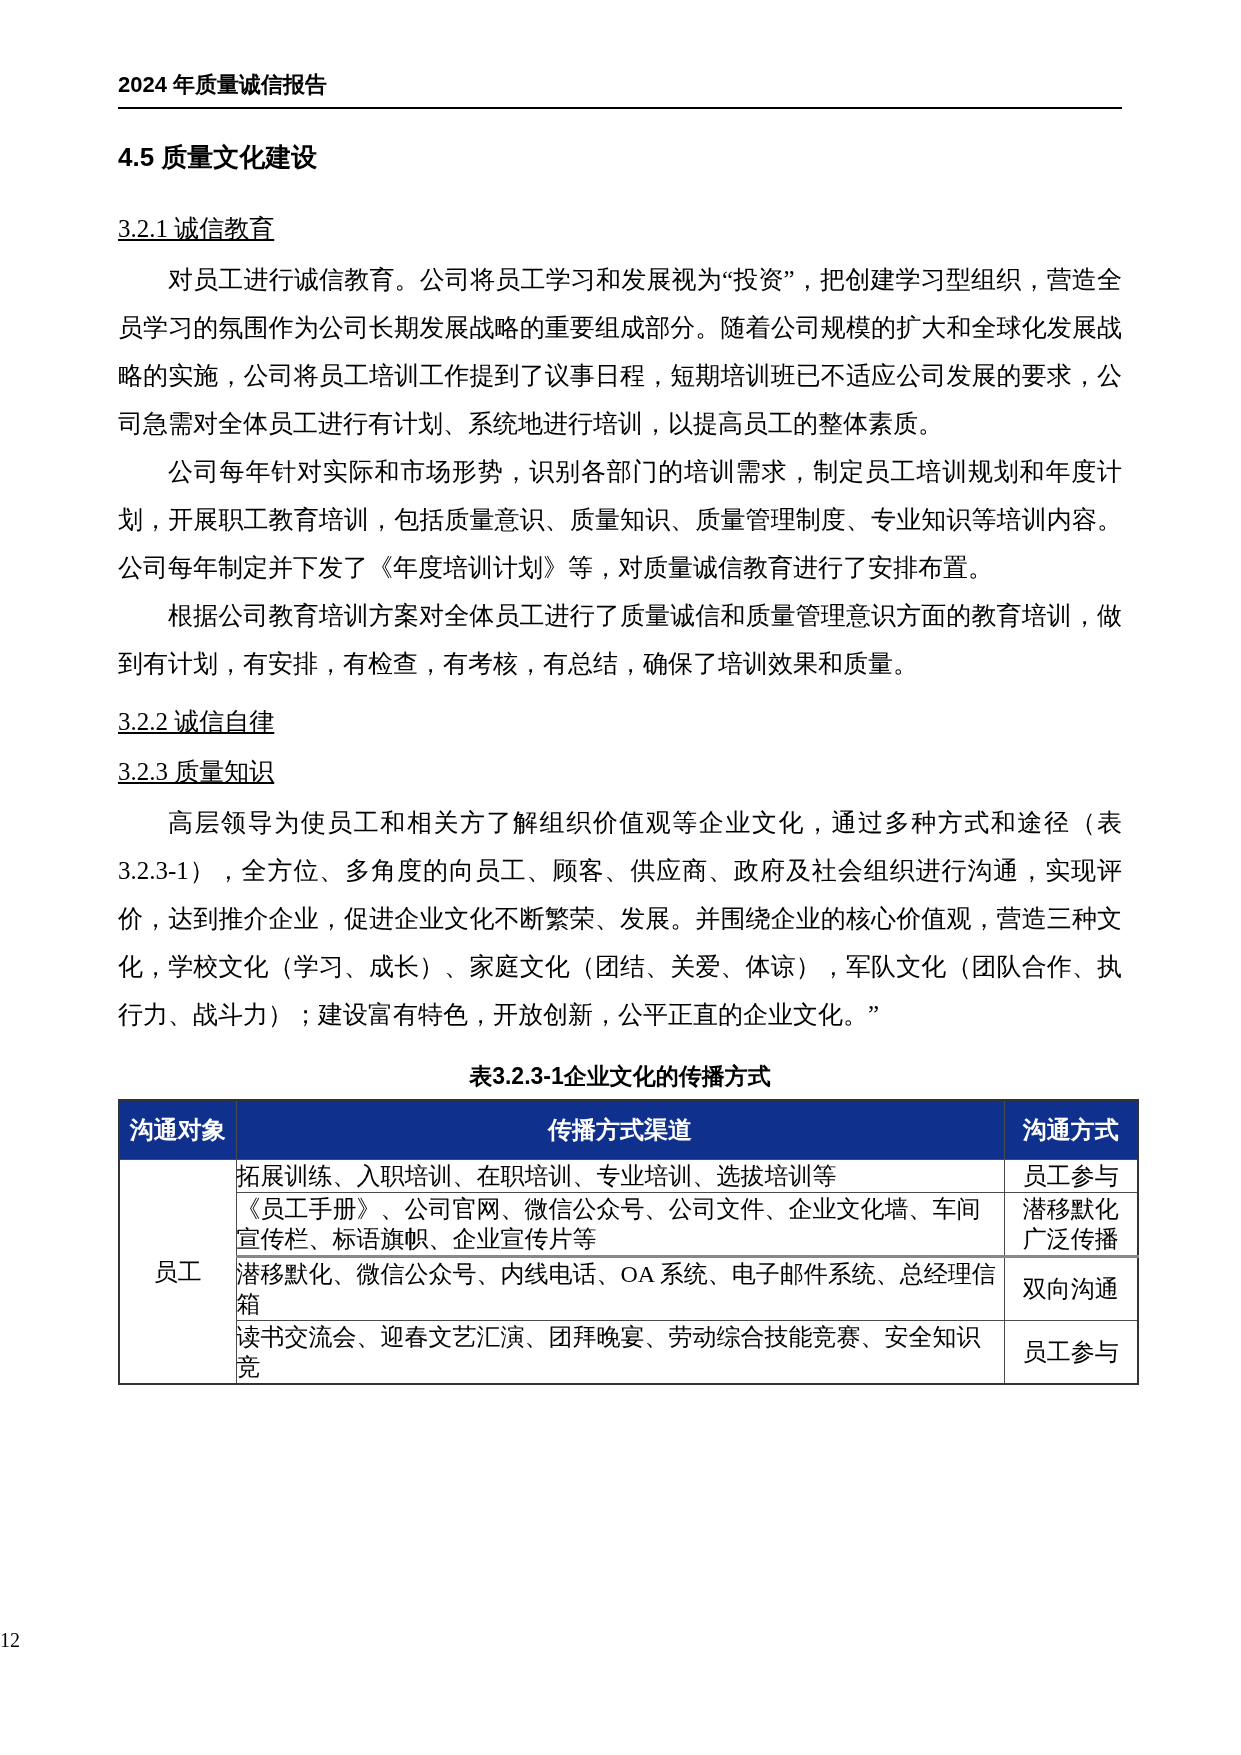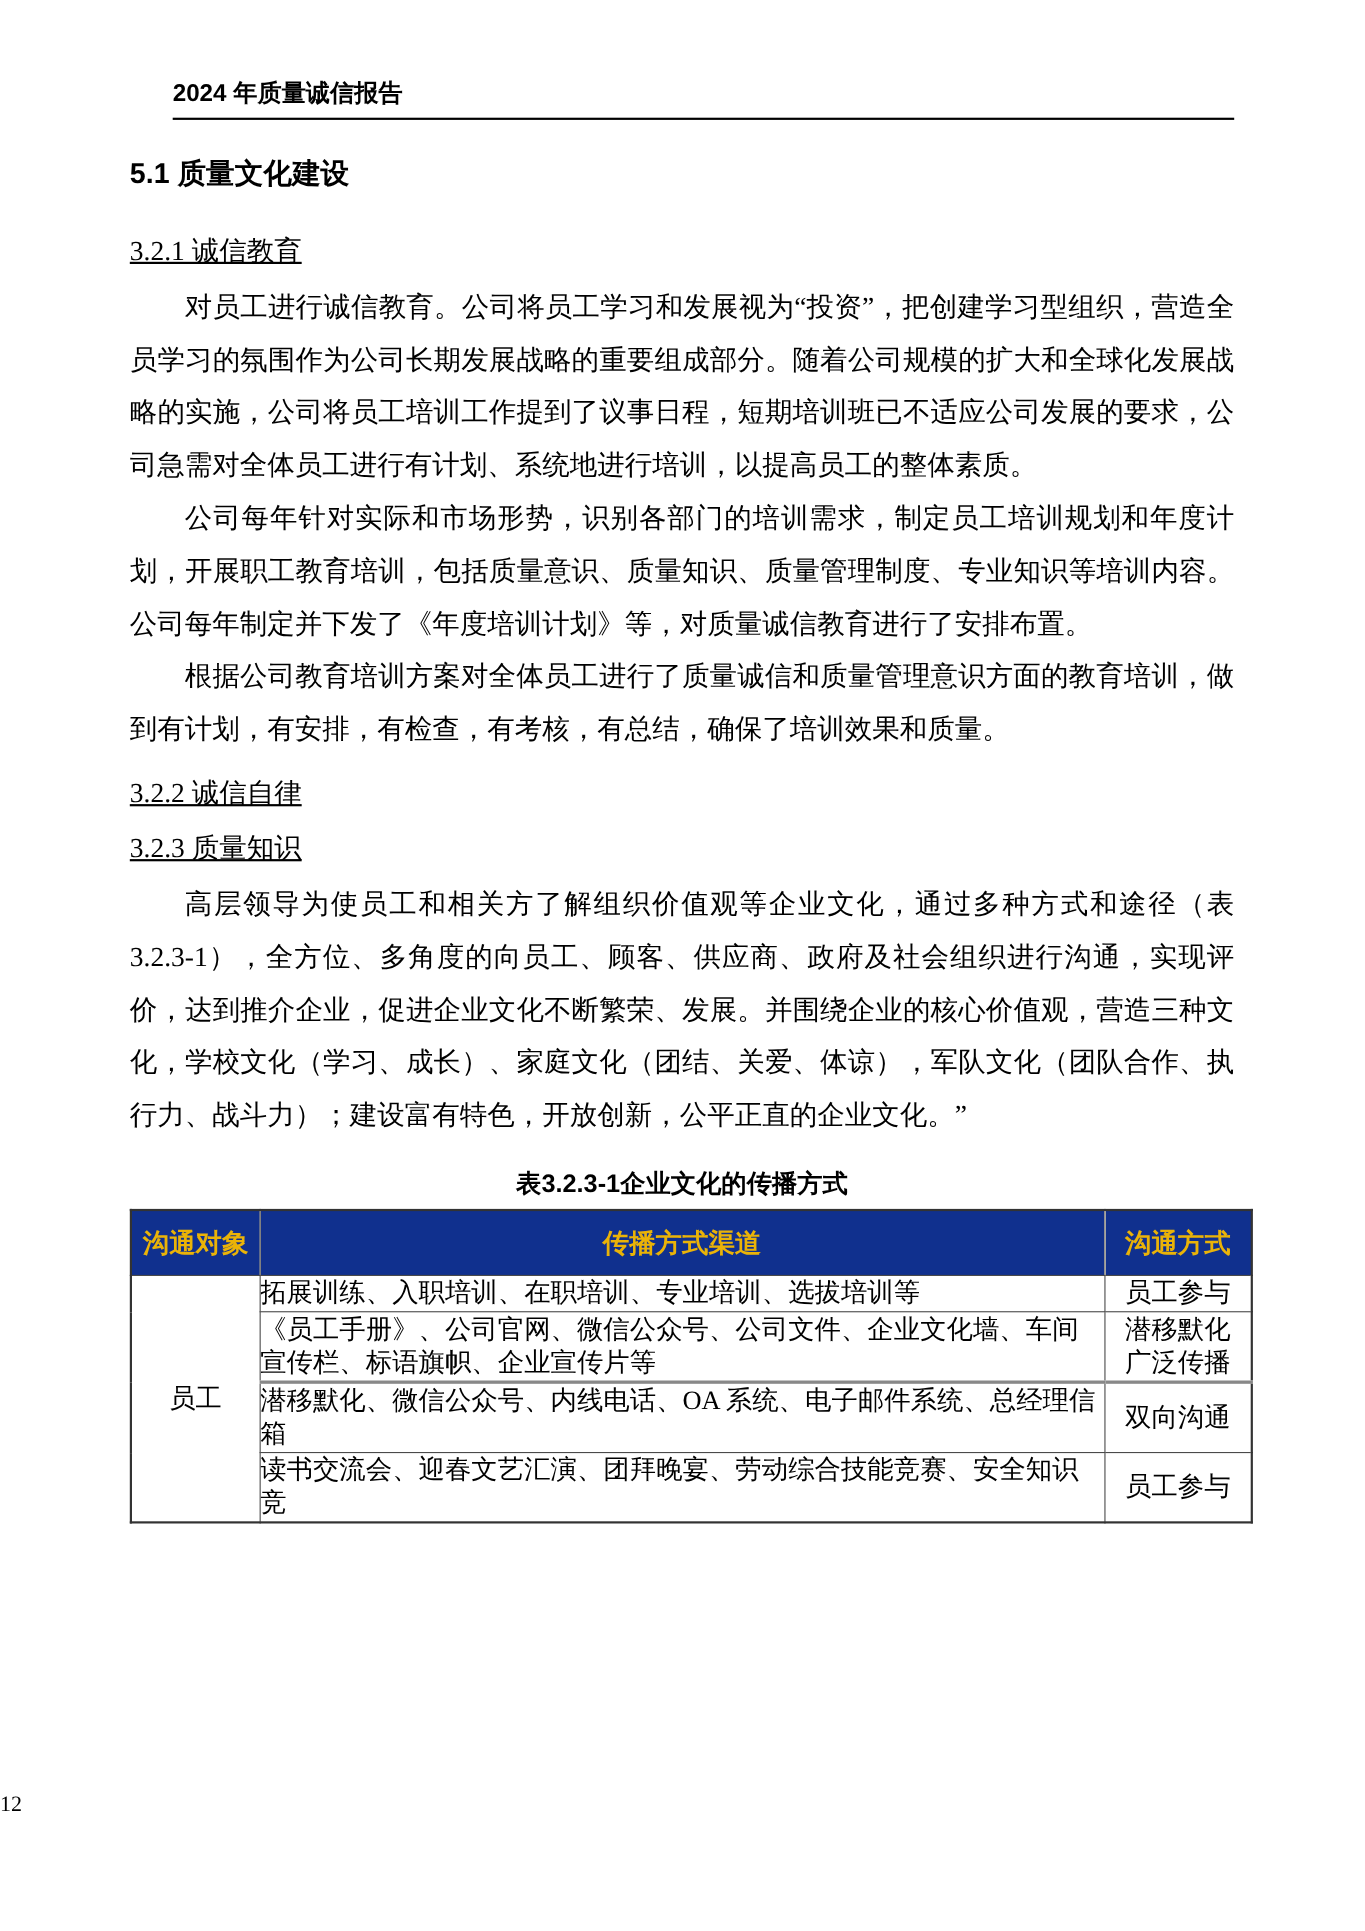--- a/index.html
+++ b/index.html
@@ -18,21 +18,20 @@
     top: 72px;
     width: 1004px;
   }
   .doc-header {
     font-family: "Liberation Sans", "DejaVu Sans", sans-serif;
     font-weight: bold;
     font-size: 22px;
     line-height: 26px;
     padding-bottom: 9px;
     border-bottom: 2px solid #000000;
-    margin-left: 39px;
   }
   .h2 {
     font-family: "Liberation Sans", "DejaVu Sans", sans-serif;
     font-weight: bold;
     font-size: 26px;
     line-height: 36px;
     margin: 30px 0 0 0;
   }
   .sub {
     font-family: "Liberation Serif", "DejaVu Serif", serif;
@@ -67,21 +66,21 @@
     table-layout: fixed;
     width: 1019px;
     border: 2px solid #333333;
   }
   table.comm th, table.comm td {
     border: 1px solid #4a4a4a;
     overflow: hidden;
   }
   table.comm th {
     background: #10308E;
-    color: #eab308;
+    color: #ffffff;
     font-family: "Liberation Sans", "DejaVu Sans", sans-serif;
     font-weight: bold;
     font-size: 24px;
     height: 56px;
     text-align: center;
     vertical-align: middle;
   }
   table.comm td {
     font-family: "Liberation Serif", "DejaVu Serif", serif;
     font-size: 24px;
@@ -112,21 +111,21 @@
 </head>
 <body>
 
 <div class="page">
   <div class="content">
 
     <div class="doc-header">
       <span>2024 年质量诚信报告</span>
     </div>
 
-    <div class="h2">5.1 质量文化建设</div>
+    <div class="h2">4.5 质量文化建设</div>
 
     <div class="sub sub-1">3.2.1 诚信教育</div>
     <p class="para para-first">对员工进行诚信教育。公司将员工学习和发展视为“投资”，把创建学习型组织，营造全员学习的氛围作为公司长期发展战略的重要组成部分。随着公司规模的扩大和全球化发展战略的实施，公司将员工培训工作提到了议事日程，短期培训班已不适应公司发展的要求，公司急需对全体员工进行有计划、系统地进行培训，以提高员工的整体素质。</p>
     <p class="para">公司每年针对实际和市场形势，识别各部门的培训需求，制定员工培训规划和年度计划，开展职工教育培训，包括质量意识、质量知识、质量管理制度、专业知识等培训内容。公司每年制定并下发了《年度培训计划》等，对质量诚信教育进行了安排布置。</p>
     <p class="para">根据公司教育培训方案对全体员工进行了质量诚信和质量管理意识方面的教育培训，做到有计划，有安排，有检查，有考核，有总结，确保了培训效果和质量。</p>
 
     <div class="sub sub-2">3.2.2 诚信自律</div>
 
     <div class="sub sub-3">3.2.3 质量知识</div>
     <p class="para para-first">高层领导为使员工和相关方了解组织价值观等企业文化，通过多种方式和途径（表3.2.3-1），全方位、多角度的向员工、顾客、供应商、政府及社会组织进行沟通，实现评价，达到推介企业，促进企业文化不断繁荣、发展。并围绕企业的核心价值观，营造三种文化，学校文化（学习、成长）、家庭文化（团结、关爱、体谅），军队文化（团队合作、执行力、战斗力）；建设富有特色，开放创新，公平正直的企业文化。”</p>

